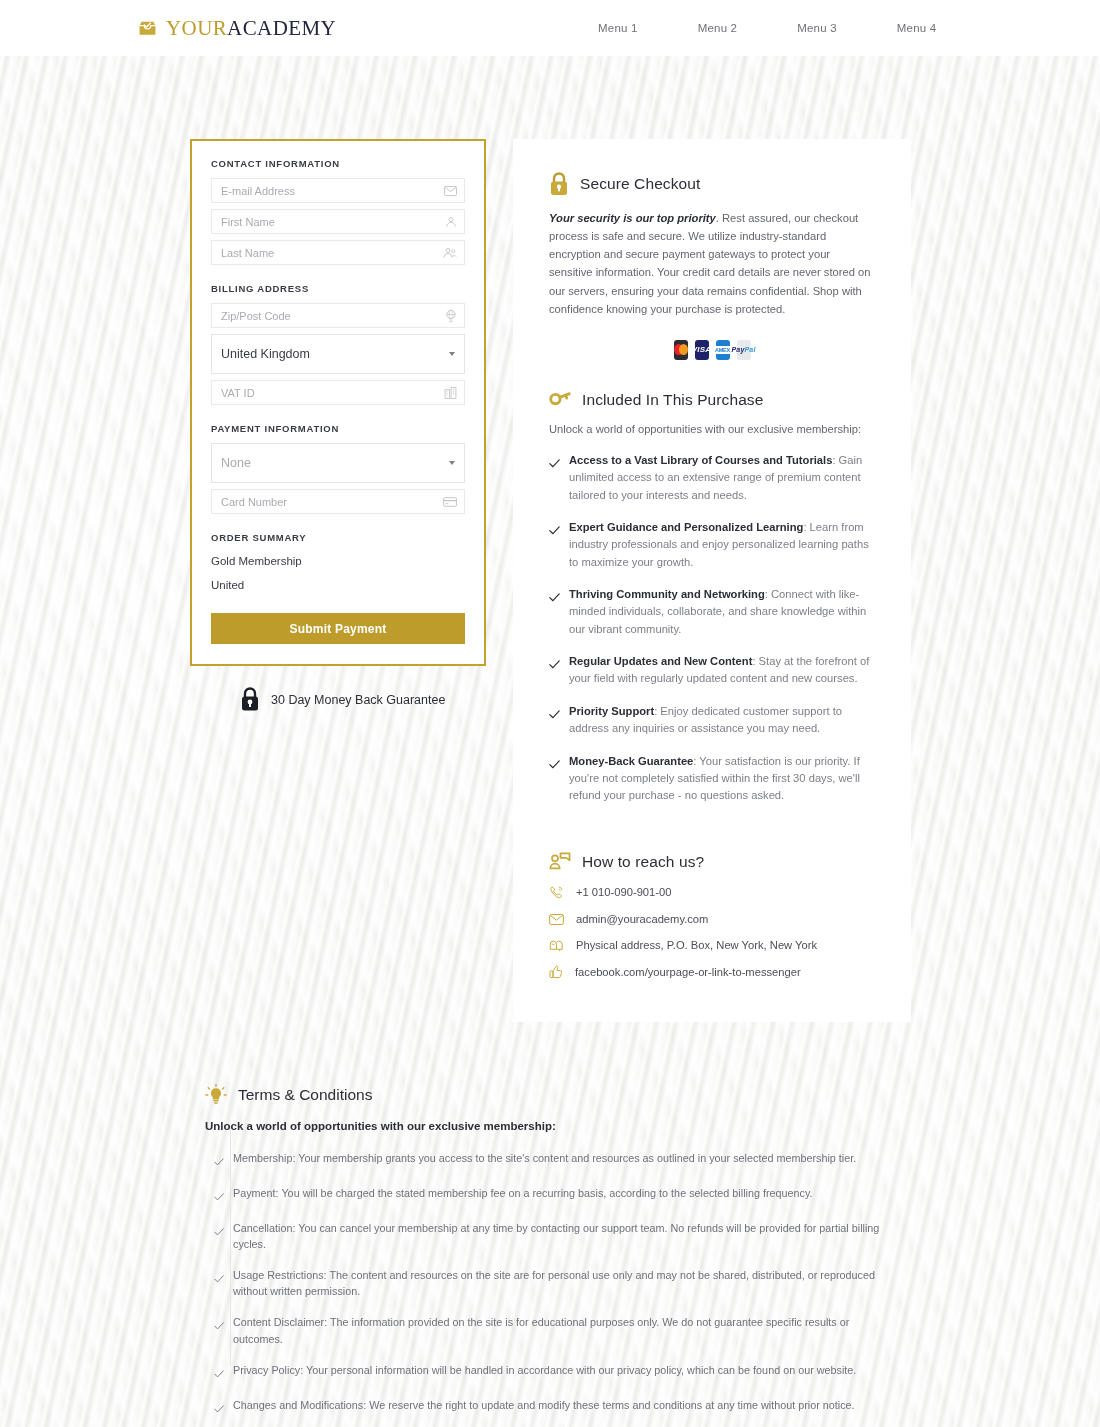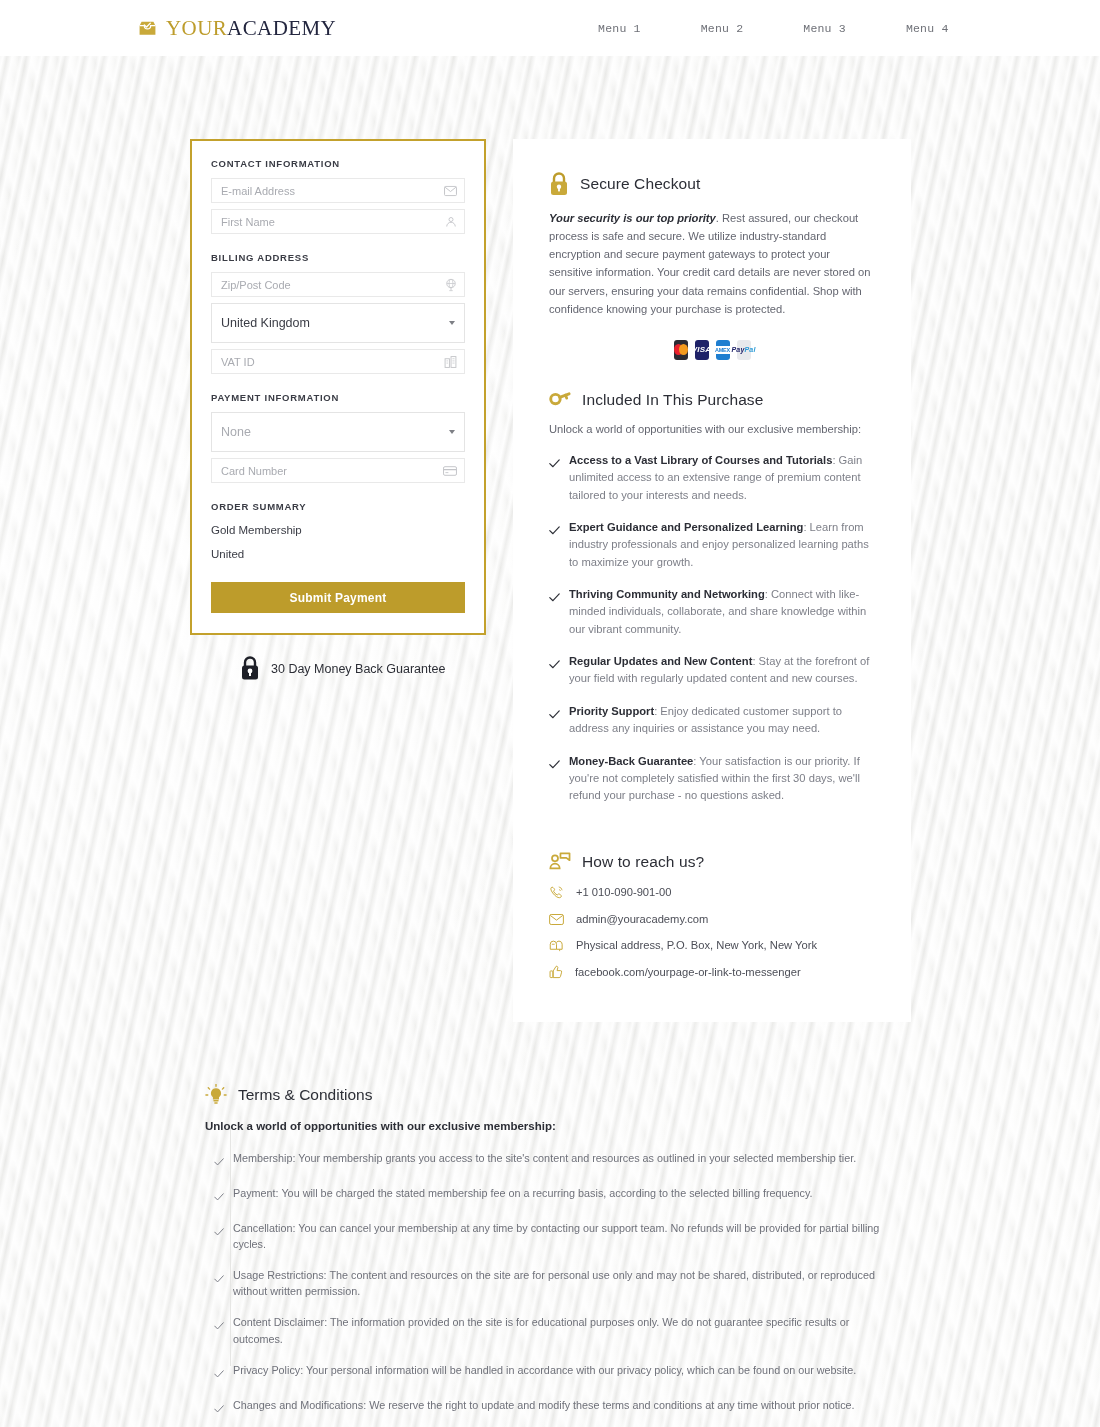--- a/index.html
+++ b/index.html
@@ -39,21 +39,20 @@
     letter-spacing: 0.4px;
   }
   .logo-text .g { color: #bd9c2b; }
   .logo-text .d { color: #23263f; }
 
   .nav {
     display: flex;
     align-items: center;
     margin-left: 262px;
     gap: 60px;
-    font-family: Liberation Mono, monospace;
   }
   .nav-item {
     font-size: 11.5px;
     color: #6f7178;
     letter-spacing: 0.2px;
     cursor: pointer;
     white-space: nowrap;
   }
 
   
@@ -360,20 +359,31 @@
           <div class="field">
             <input type="text" placeholder="First Name" style="">
             <span class="f-icon">
               <svg width="12" height="12" viewBox="0 0 24 24">
                   <circle cx="12" cy="7" r="4" fill="none" stroke="currentColor" stroke-width="1.8"></circle>
                   <path d="M3.5 21 a8.5 8.5 0 0 1 17 0" fill="none" stroke="currentColor" stroke-width="1.8"></path>
                 </svg>
             </span>
           </div>
 
+          <div class="field">
+            <input type="text" placeholder="Last Name" style="">
+            <span class="f-icon">
+              <svg width="14" height="12" viewBox="0 0 28 24">
+                  <circle cx="10" cy="7" r="4" fill="none" stroke="currentColor" stroke-width="1.8"></circle>
+                  <path d="M2 21 a8 8 0 0 1 16 0" fill="none" stroke="currentColor" stroke-width="1.8"></path>
+                  <circle cx="20.5" cy="8.5" r="3" fill="none" stroke="currentColor" stroke-width="1.6"></circle>
+                  <path d="M17 20 a6 6 0 0 1 10 0" fill="none" stroke="currentColor" stroke-width="1.6"></path>
+                </svg>
+            </span>
+          </div>
 
           <div class="section-label spaced">BILLING ADDRESS</div>
 
           <div class="field">
             <input type="text" placeholder="Zip/Post Code" style="">
             <span class="f-icon">
               <svg width="12" height="13" viewBox="0 0 24 26">
                   <circle cx="12" cy="10" r="8.5" fill="none" stroke="currentColor" stroke-width="1.7"></circle>
                   <ellipse cx="12" cy="10" rx="4" ry="8.5" fill="none" stroke="currentColor" stroke-width="1.4"></ellipse>
                   <path d="M3.8 10 H20.2" stroke="currentColor" stroke-width="1.4"></path>

